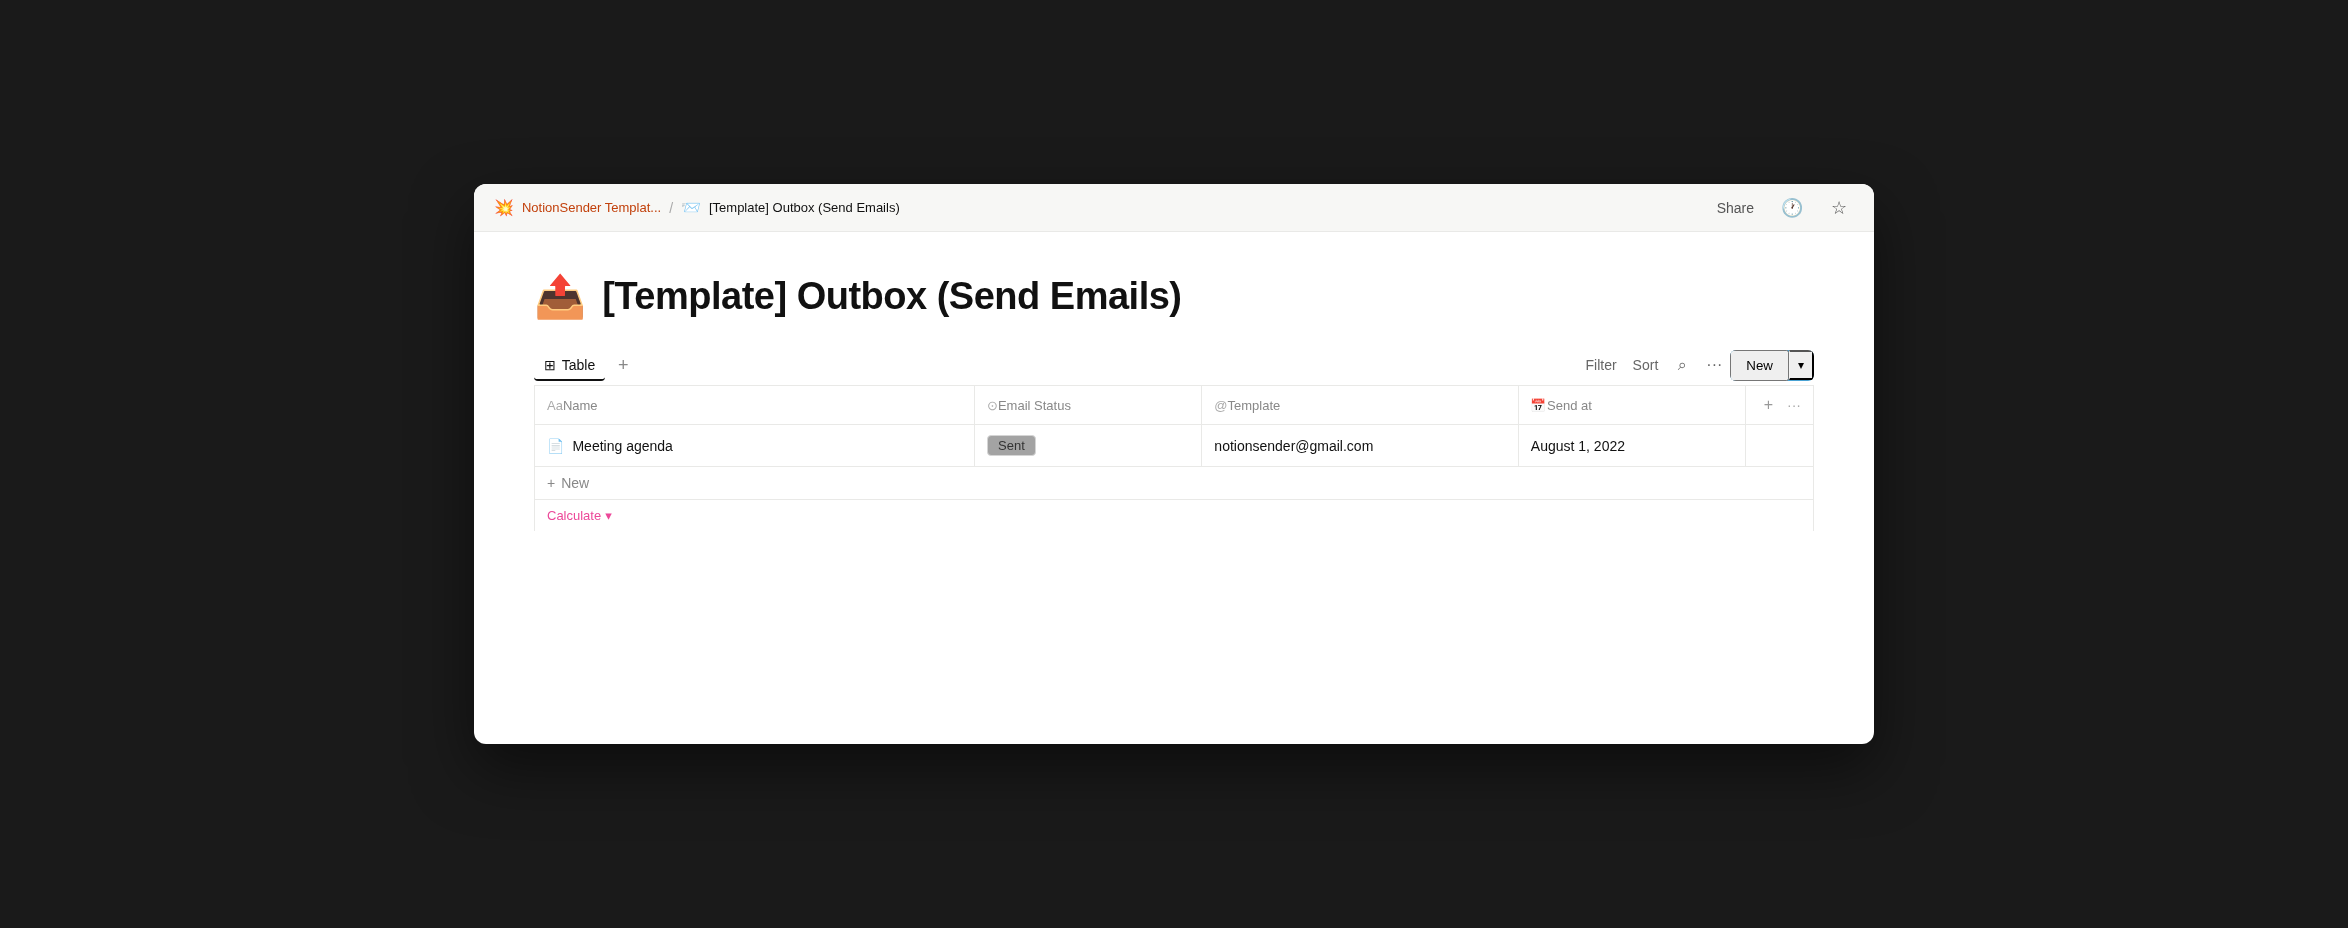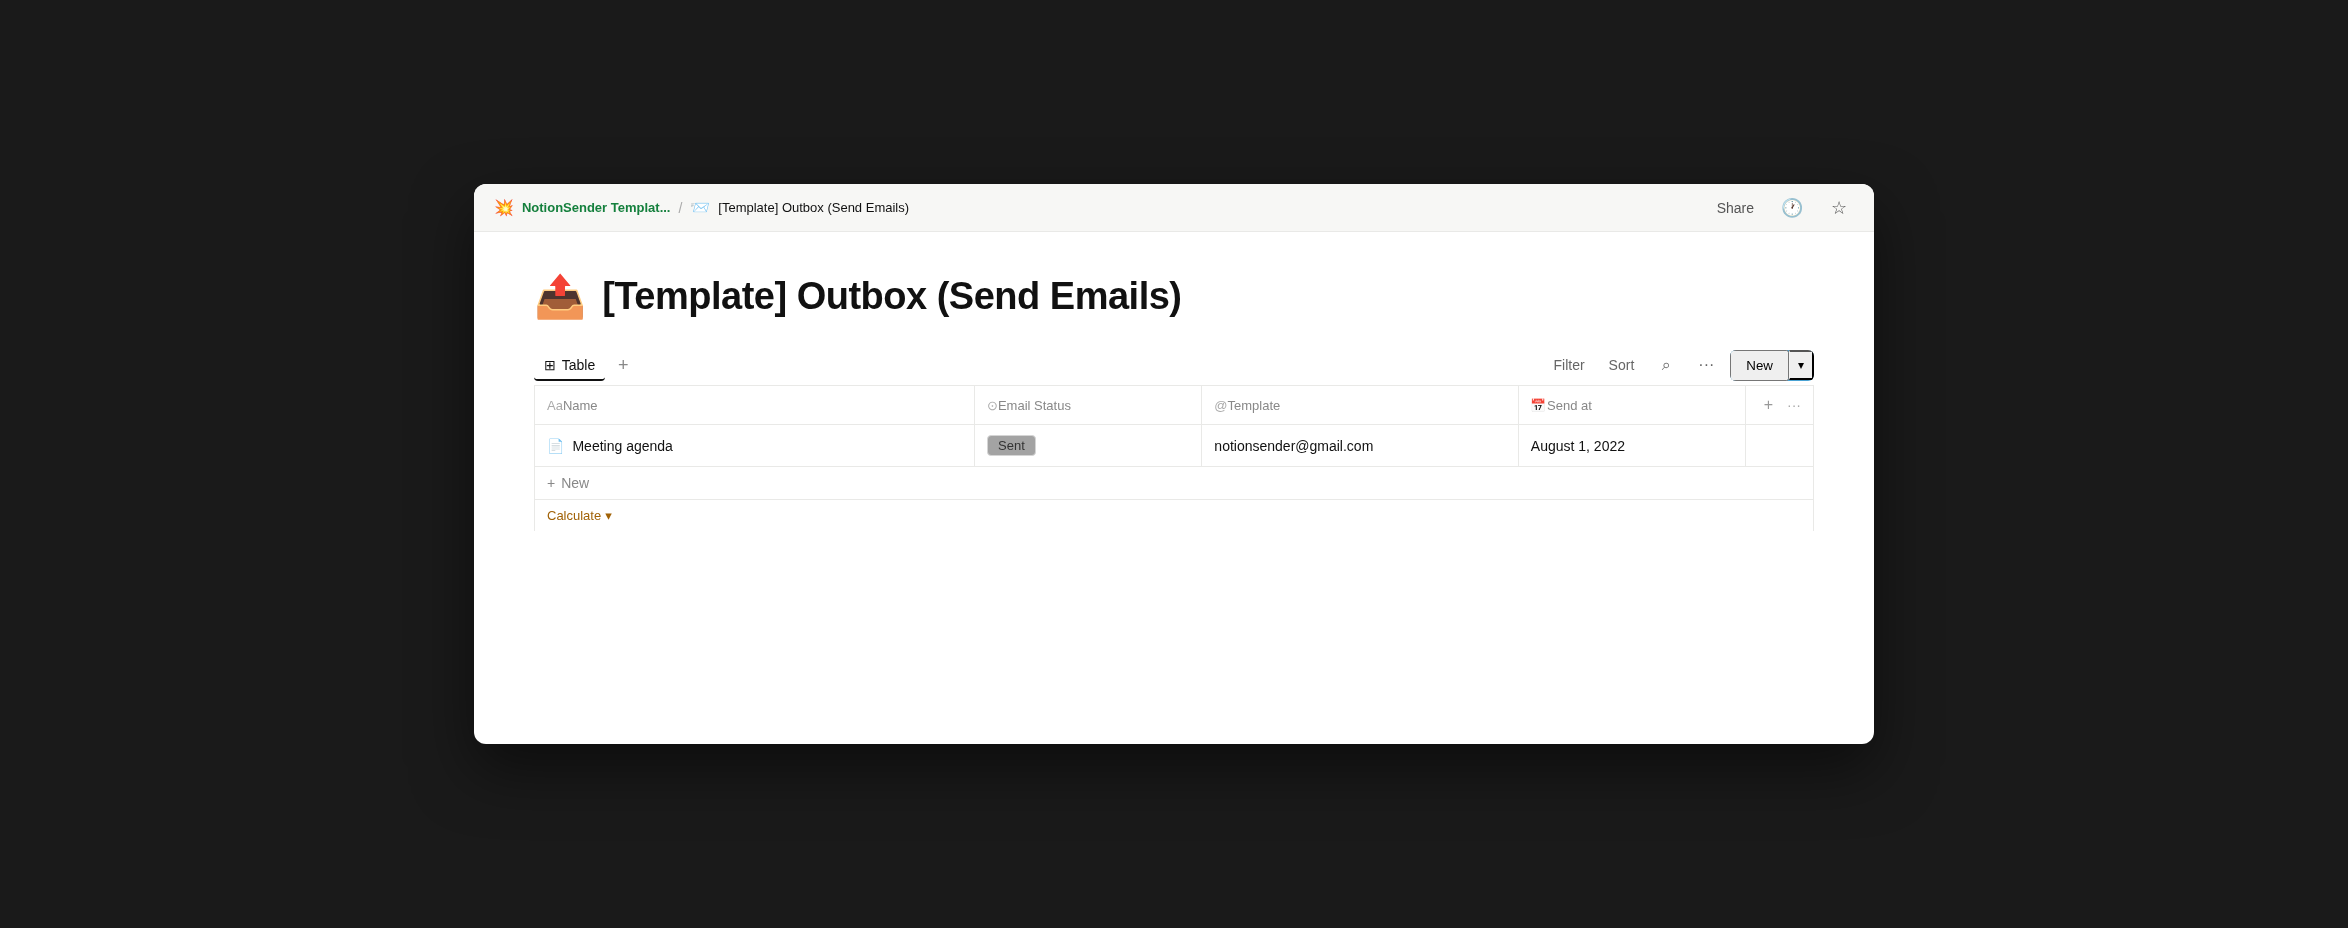--- a/index.html
+++ b/index.html
@@ -55,23 +55,22 @@
     .breadcrumb-icon {
       font-size: 16px;
     }
 
     .breadcrumb-sep {
       color: #aaa;
       font-size: 14px;
     }
 
     .breadcrumb-item {
-      color: #15803d;
+      color: #c2410c;
       font-size: 13px;
-      font-weight: bold;
     }
 
     .breadcrumb-item.active {
       color: #111;
       font-weight: 500;
     }
 
     .titlebar-right {
       display: flex;
       align-items: center;
@@ -170,21 +169,21 @@
       height: 28px;
       display: flex;
       align-items: center;
       justify-content: center;
       border-radius: 4px;
     }
 
     .toolbar-right {
       display: flex;
       align-items: center;
-      gap: 8px;
+      gap: 0;
     }
 
     .toolbar-action-btn {
       background: none;
       border: none;
       cursor: pointer;
       color: #666;
       font-size: 14px;
       padding: 5px 8px;
       border-radius: 4px;
@@ -324,21 +323,21 @@
       font-size: 14px;
       background: none;
       border: none;
       width: 100%;
       text-align: left;
       border-bottom: 1px solid #e9e9e7;
     }
 
     .calculate-row {
       padding: 8px 12px;
-      color: #a16207;
+      color: #ec4899;
       font-size: 13px;
       display: flex;
       align-items: center;
       gap: 4px;
       cursor: pointer;
       background: none;
       border: none;
       width: 100%;
       text-align: left;
     }

